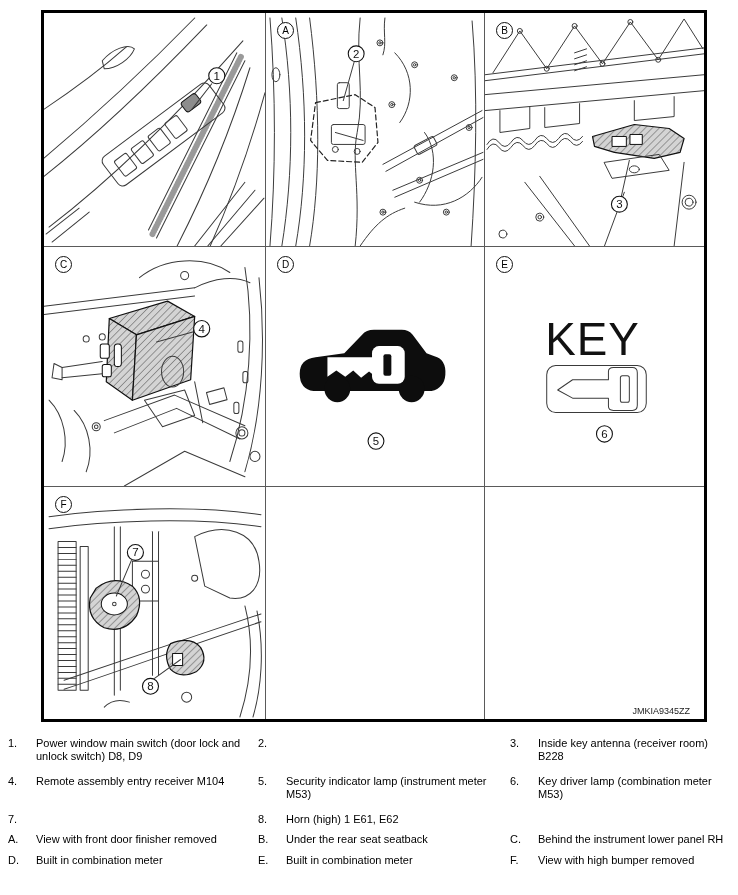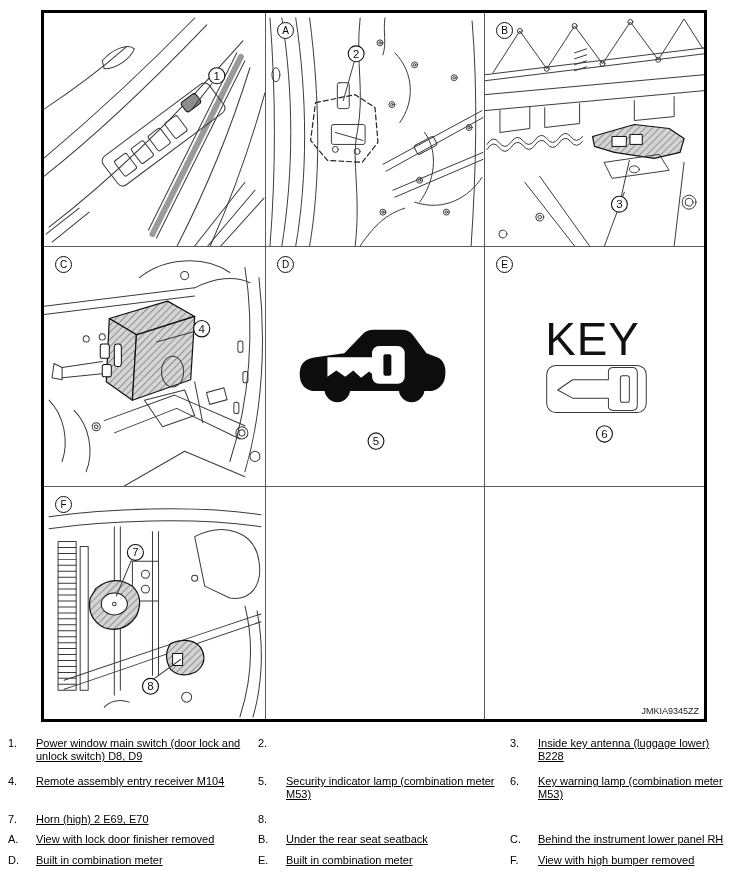--- a/index.html
+++ b/index.html
@@ -30,30 +30,30 @@
   svg.ill .whiteo{fill:#fff;stroke:#111;}
   svg.ill .dash{stroke-dasharray:5 3;stroke-width:1.2;stroke:#222;}
   svg.ill .zip{stroke:#9a9a9a;stroke-width:6;stroke-dasharray:1 2;}
   svg.ill .gray{fill:#8d8d8d;stroke:#111;}
   svg.ill .callout circle{fill:#fff;stroke:#111;stroke-width:1.1;}
   svg.ill text{
     font-family:"Liberation Sans", sans-serif;fill:#111;stroke:none;
   }
   svg.ill .callout text{font-size:11.5px;text-anchor:middle;}
   .figure-code{
-    position:absolute;right:5px;bottom:3px;font-size:9px;color:#222;letter-spacing:0;
+    position:absolute;right:14px;bottom:3px;font-size:9px;color:#222;letter-spacing:0;
   }
   .legend{
     position:absolute;left:0;top:737px;width:738px;
     display:grid;grid-template-columns:250px 252px 236px;
     font-size:11px;line-height:13px;
   }
   .lg-item{display:flex;padding-left:8px;box-sizing:border-box;}
   .lg-num{width:28px;flex:0 0 28px;}
-  .lg-text{flex:1;padding-right:6px;text-decoration:underline;}
+  .lg-text{flex:1;padding-right:6px;}
   .r1,.r2{margin-bottom:12px;}
   .r3{margin-bottom:7px;}
   .r4{margin-bottom:8px;}
 </style>
 </head>
 <body>
 
 <svg width="0" height="0" style="position:absolute" aria-hidden="true">
   <defs>
     <pattern id="hatchP" width="5" height="5" patternUnits="userSpaceOnUse" patternTransform="rotate(45)">
@@ -324,48 +324,48 @@
 <div class="legend">
   <div class="lg-item r1">
     <span class="lg-num">1.</span>
     <span class="lg-text">Power window main switch (door lock and unlock switch) D8, D9</span>
   </div>
   <div class="lg-item r1">
     <span class="lg-num">2.</span>
   </div>
   <div class="lg-item r1">
     <span class="lg-num">3.</span>
-    <span class="lg-text">Inside key antenna (luggage lower) B228</span>
+    <span class="lg-text">Inside key antenna (receiver room) B228</span>
   </div>
 
   <div class="lg-item r2">
     <span class="lg-num">4.</span>
     <span class="lg-text">Remote assembly entry receiver M104</span>
   </div>
   <div class="lg-item r2">
     <span class="lg-num">5.</span>
-    <span class="lg-text">Security indicator lamp (combination meter M53)</span>
+    <span class="lg-text">Security indicator lamp (instrument meter M53)</span>
   </div>
   <div class="lg-item r2">
     <span class="lg-num">6.</span>
-    <span class="lg-text">Key warning lamp (combination meter M53)</span>
+    <span class="lg-text">Key driver lamp (combination meter M53)</span>
   </div>
 
   <div class="lg-item r3">
     <span class="lg-num">7.</span>
-    <span class="lg-text">Horn (high) 2 E69, E70</span>
   </div>
   <div class="lg-item r3">
     <span class="lg-num">8.</span>
+    <span class="lg-text">Horn (high) 1 E61, E62</span>
   </div>
   <div class="lg-item r3"></div>
 
   <div class="lg-item r4">
     <span class="lg-num">A.</span>
-    <span class="lg-text">View with lock door finisher removed</span>
+    <span class="lg-text">View with front door finisher removed</span>
   </div>
   <div class="lg-item r4">
     <span class="lg-num">B.</span>
     <span class="lg-text">Under the rear seat seatback</span>
   </div>
   <div class="lg-item r4">
     <span class="lg-num">C.</span>
     <span class="lg-text">Behind the instrument lower panel RH</span>
   </div>
 

